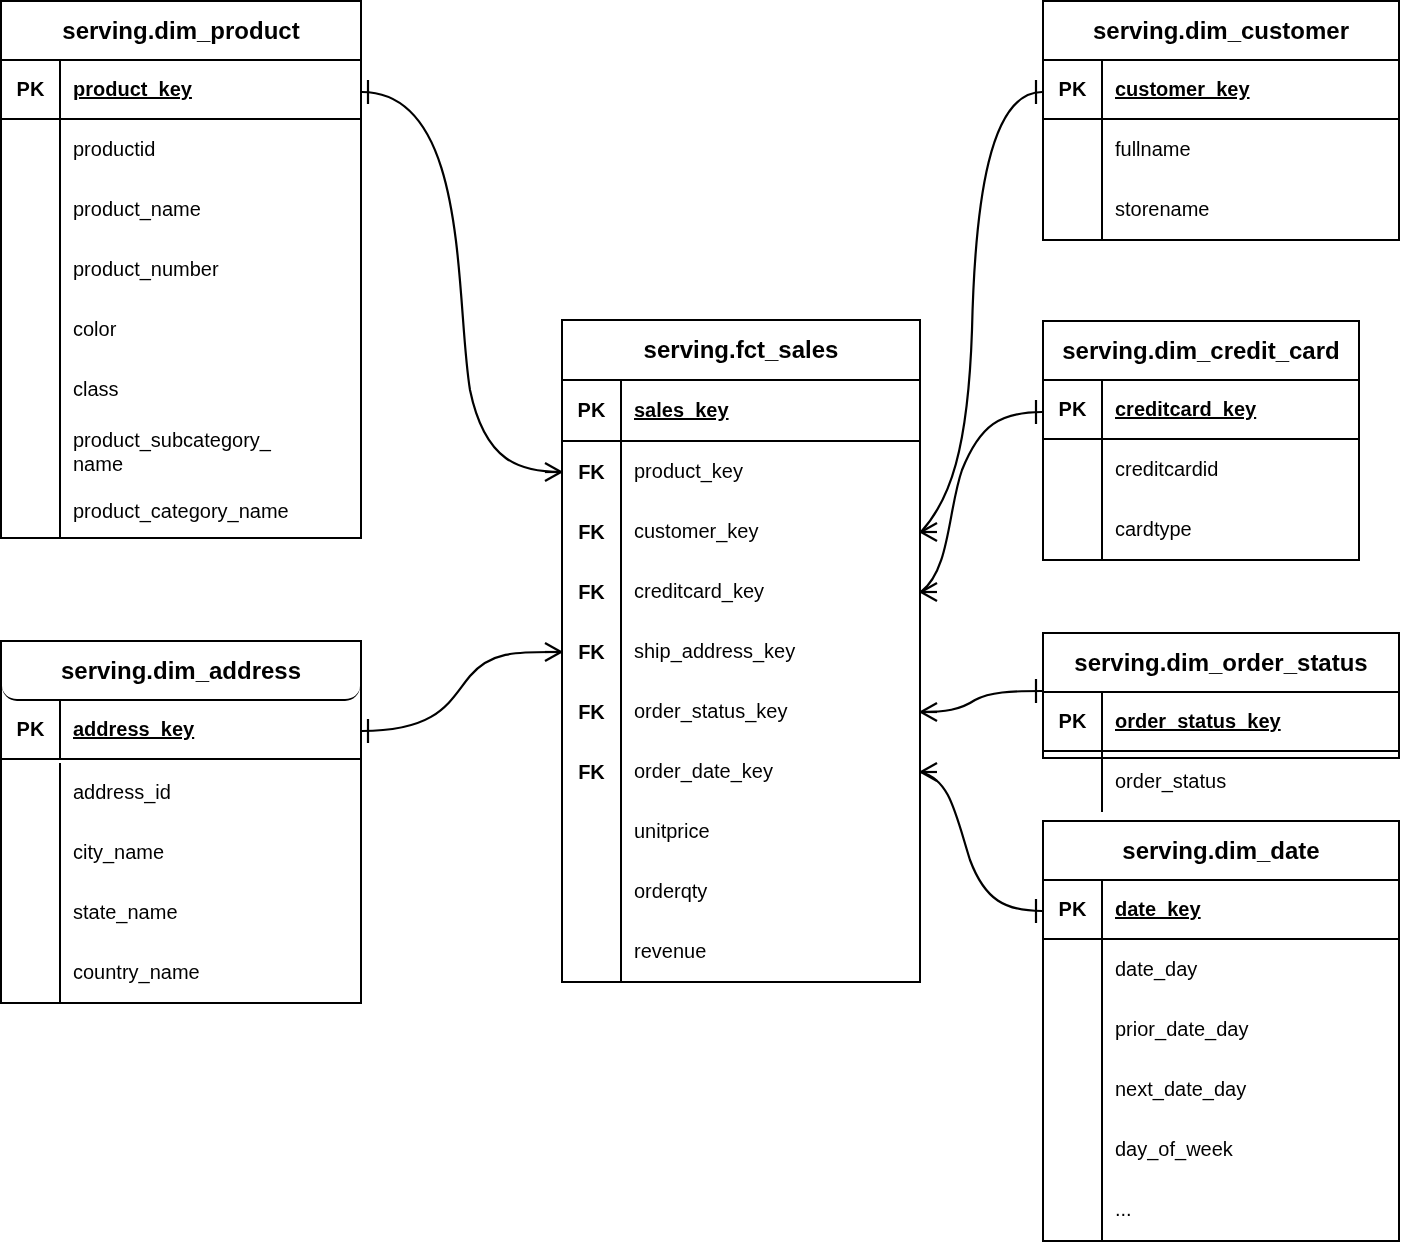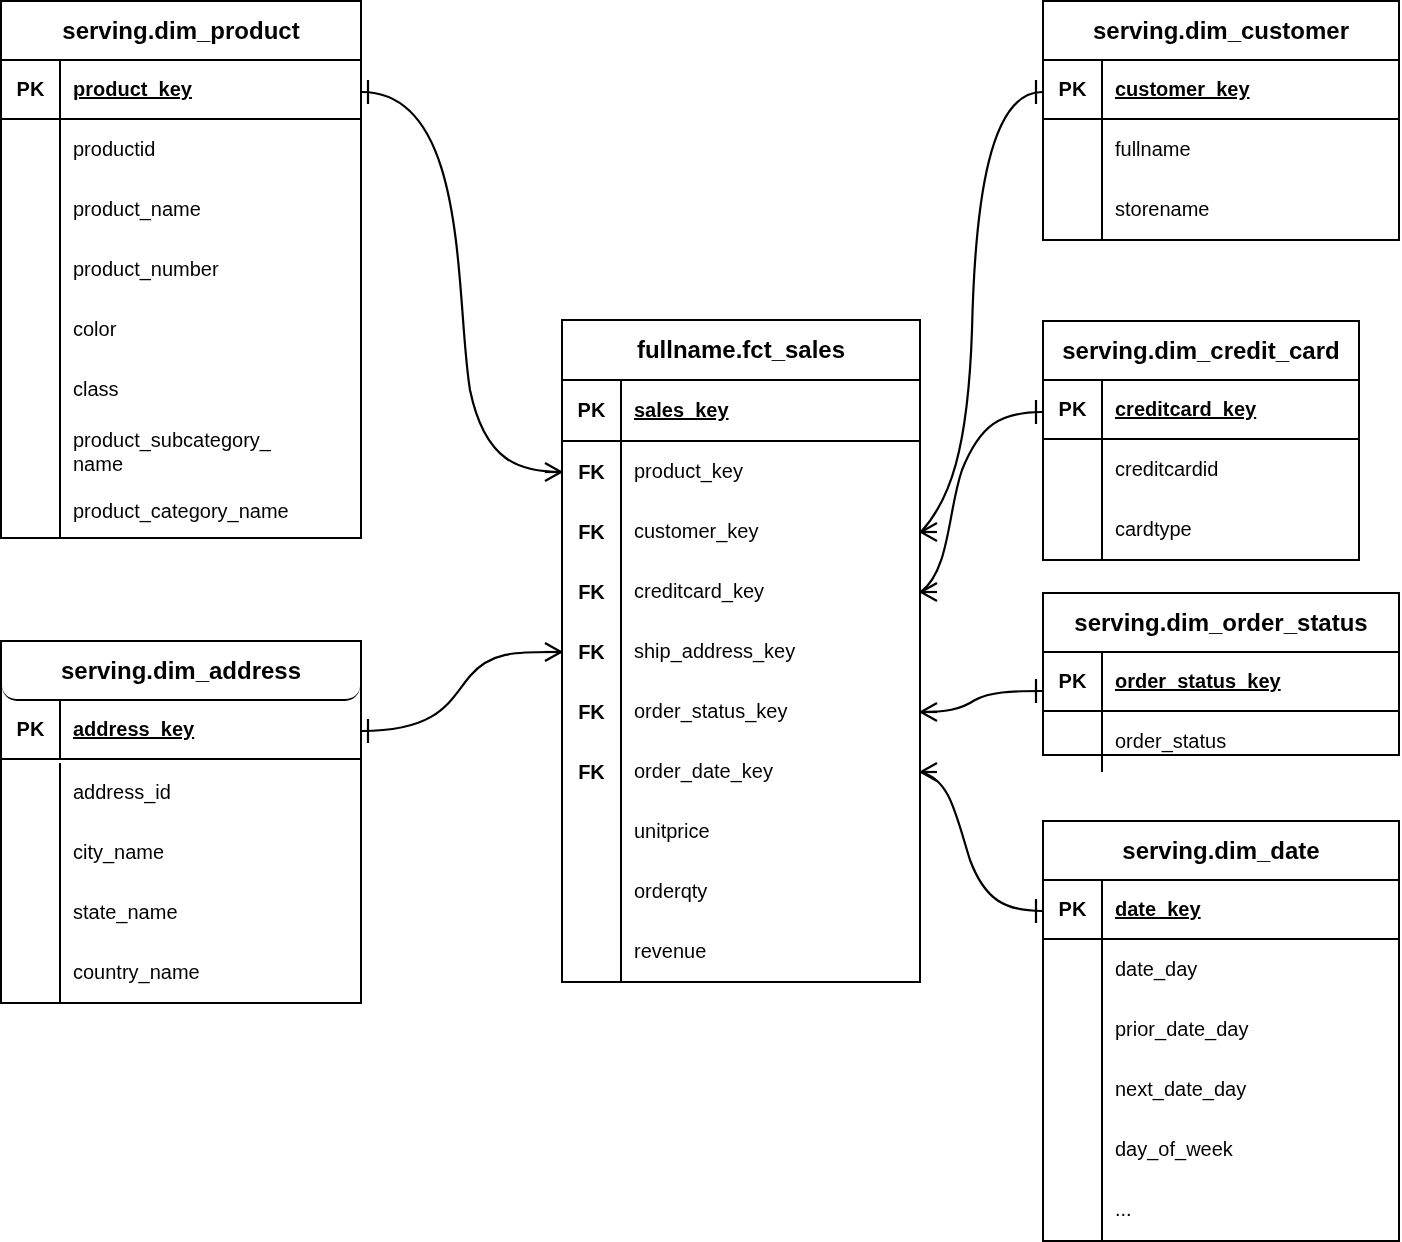--- a/index.html
+++ b/index.html
@@ -216,21 +216,21 @@
       <div class="attr-namecol">
         <div class="nc" style="height:60px;">address_id</div>
         <div class="nc" style="height:60px;">city_name</div>
         <div class="nc" style="height:60px;">state_name</div>
         <div class="nc" style="height:60px;">country_name</div>
       </div>
     </div>
   </div>
 
   <div class="entity" style="left:561px; top:319px; width:360px; height:664px;">
-    <div class="ent-title" style="height:60px;">fullname.fct_sales</div>
+    <div class="ent-title" style="height:60px;">serving.fct_sales</div>
     <div class="ent-row pk-row" style="height:61px;">
       <div class="keycell">PK</div>
       <div class="namecell">sales_key</div>
     </div>
     <div class="attr-stack" style="height:539px;">
       <div class="attr-keycol">
         <div class="kc" style="height:60px;">FK</div>
         <div class="kc" style="height:60px;">FK</div>
         <div class="kc" style="height:60px;">FK</div>
         <div class="kc" style="height:60px;">FK</div>
@@ -283,21 +283,21 @@
         <div class="kc" style="height:60px;"></div>
         <div class="kc" style="height:59px;"></div>
       </div>
       <div class="attr-namecol">
         <div class="nc" style="height:60px;">creditcardid</div>
         <div class="nc" style="height:59px;">cardtype</div>
       </div>
     </div>
   </div>
 
-  <div class="entity" style="left:1042px; top:592px; width:358px; height:164px;">
+  <div class="entity" style="left:1042px; top:632px; width:358px; height:127px;">
     <div class="ent-title" style="height:59px;">serving.dim_order_status</div>
     <div class="ent-row pk-row" style="height:59px;">
       <div class="keycell">PK</div>
       <div class="namecell">order_status_key</div>
     </div>
     <div class="attr-stack" style="height:60px;">
       <div class="attr-keycol">
         <div class="kc" style="height:60px;"></div>
       </div>
       <div class="attr-namecol">

